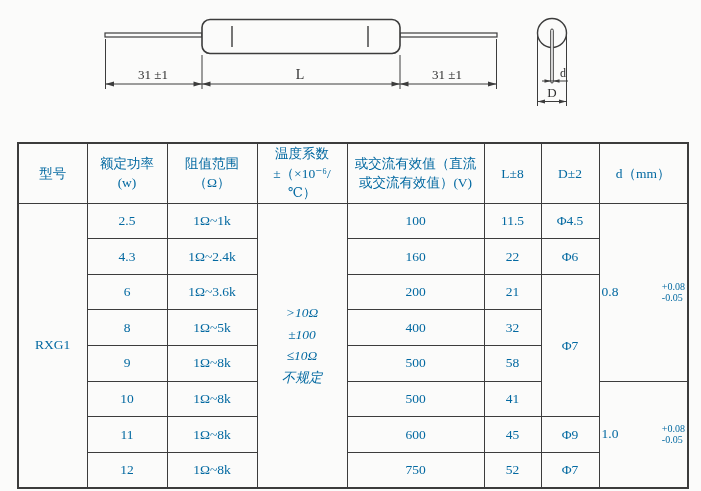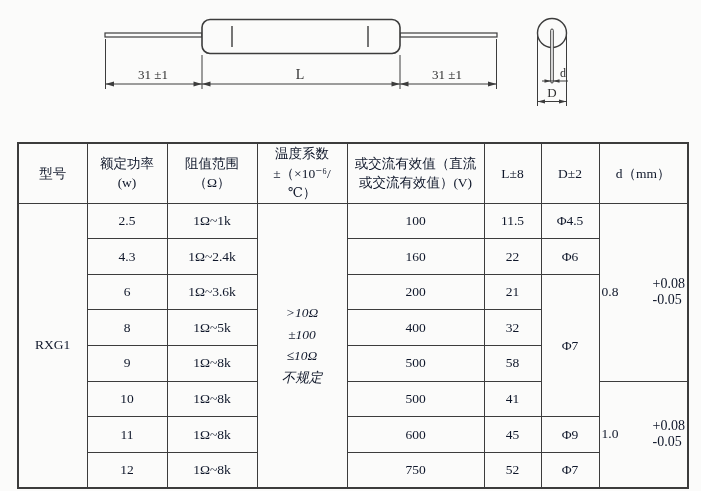--- a/index.html
+++ b/index.html
@@ -2,21 +2,21 @@
 <html><head>
 <meta charset="utf-8">
 <style>
   html, body { margin: 0; padding: 0; background: #e8e8e8; }
   .page {
     position: relative;
     width: 701px;
     height: 491px;
     background: #fbfbfa;
     font-family: "Liberation Serif", "DejaVu Serif", serif;
-    color: #0f172a;
+    color: #0369a1;
     overflow: hidden;
   }
   .drawing-svg { position: absolute; left: 0; top: 0; }
   .drawing-svg text {
     font-family: "Liberation Serif", "DejaVu Serif", serif;
     fill: #2e2e2e;
   }
 
   table.spec {
     position: absolute;
@@ -41,21 +41,21 @@
   .tcell div { line-height: 1.6; font-style: italic; }
   .tol {
     display: flex;
     align-items: center;
     justify-content: space-between;
     gap: 3px;
   }
   .tol .stack {
     display: flex;
     flex-direction: column;
-    font-size: 14px;
+    font-size: 10px;
     line-height: 1.15;
     text-align: left;
   }
 </style>
 </head>
 <body>
 
 <div class="page">
 
   <svg class="drawing-svg" width="701" height="134" viewBox="0 0 701 134">

